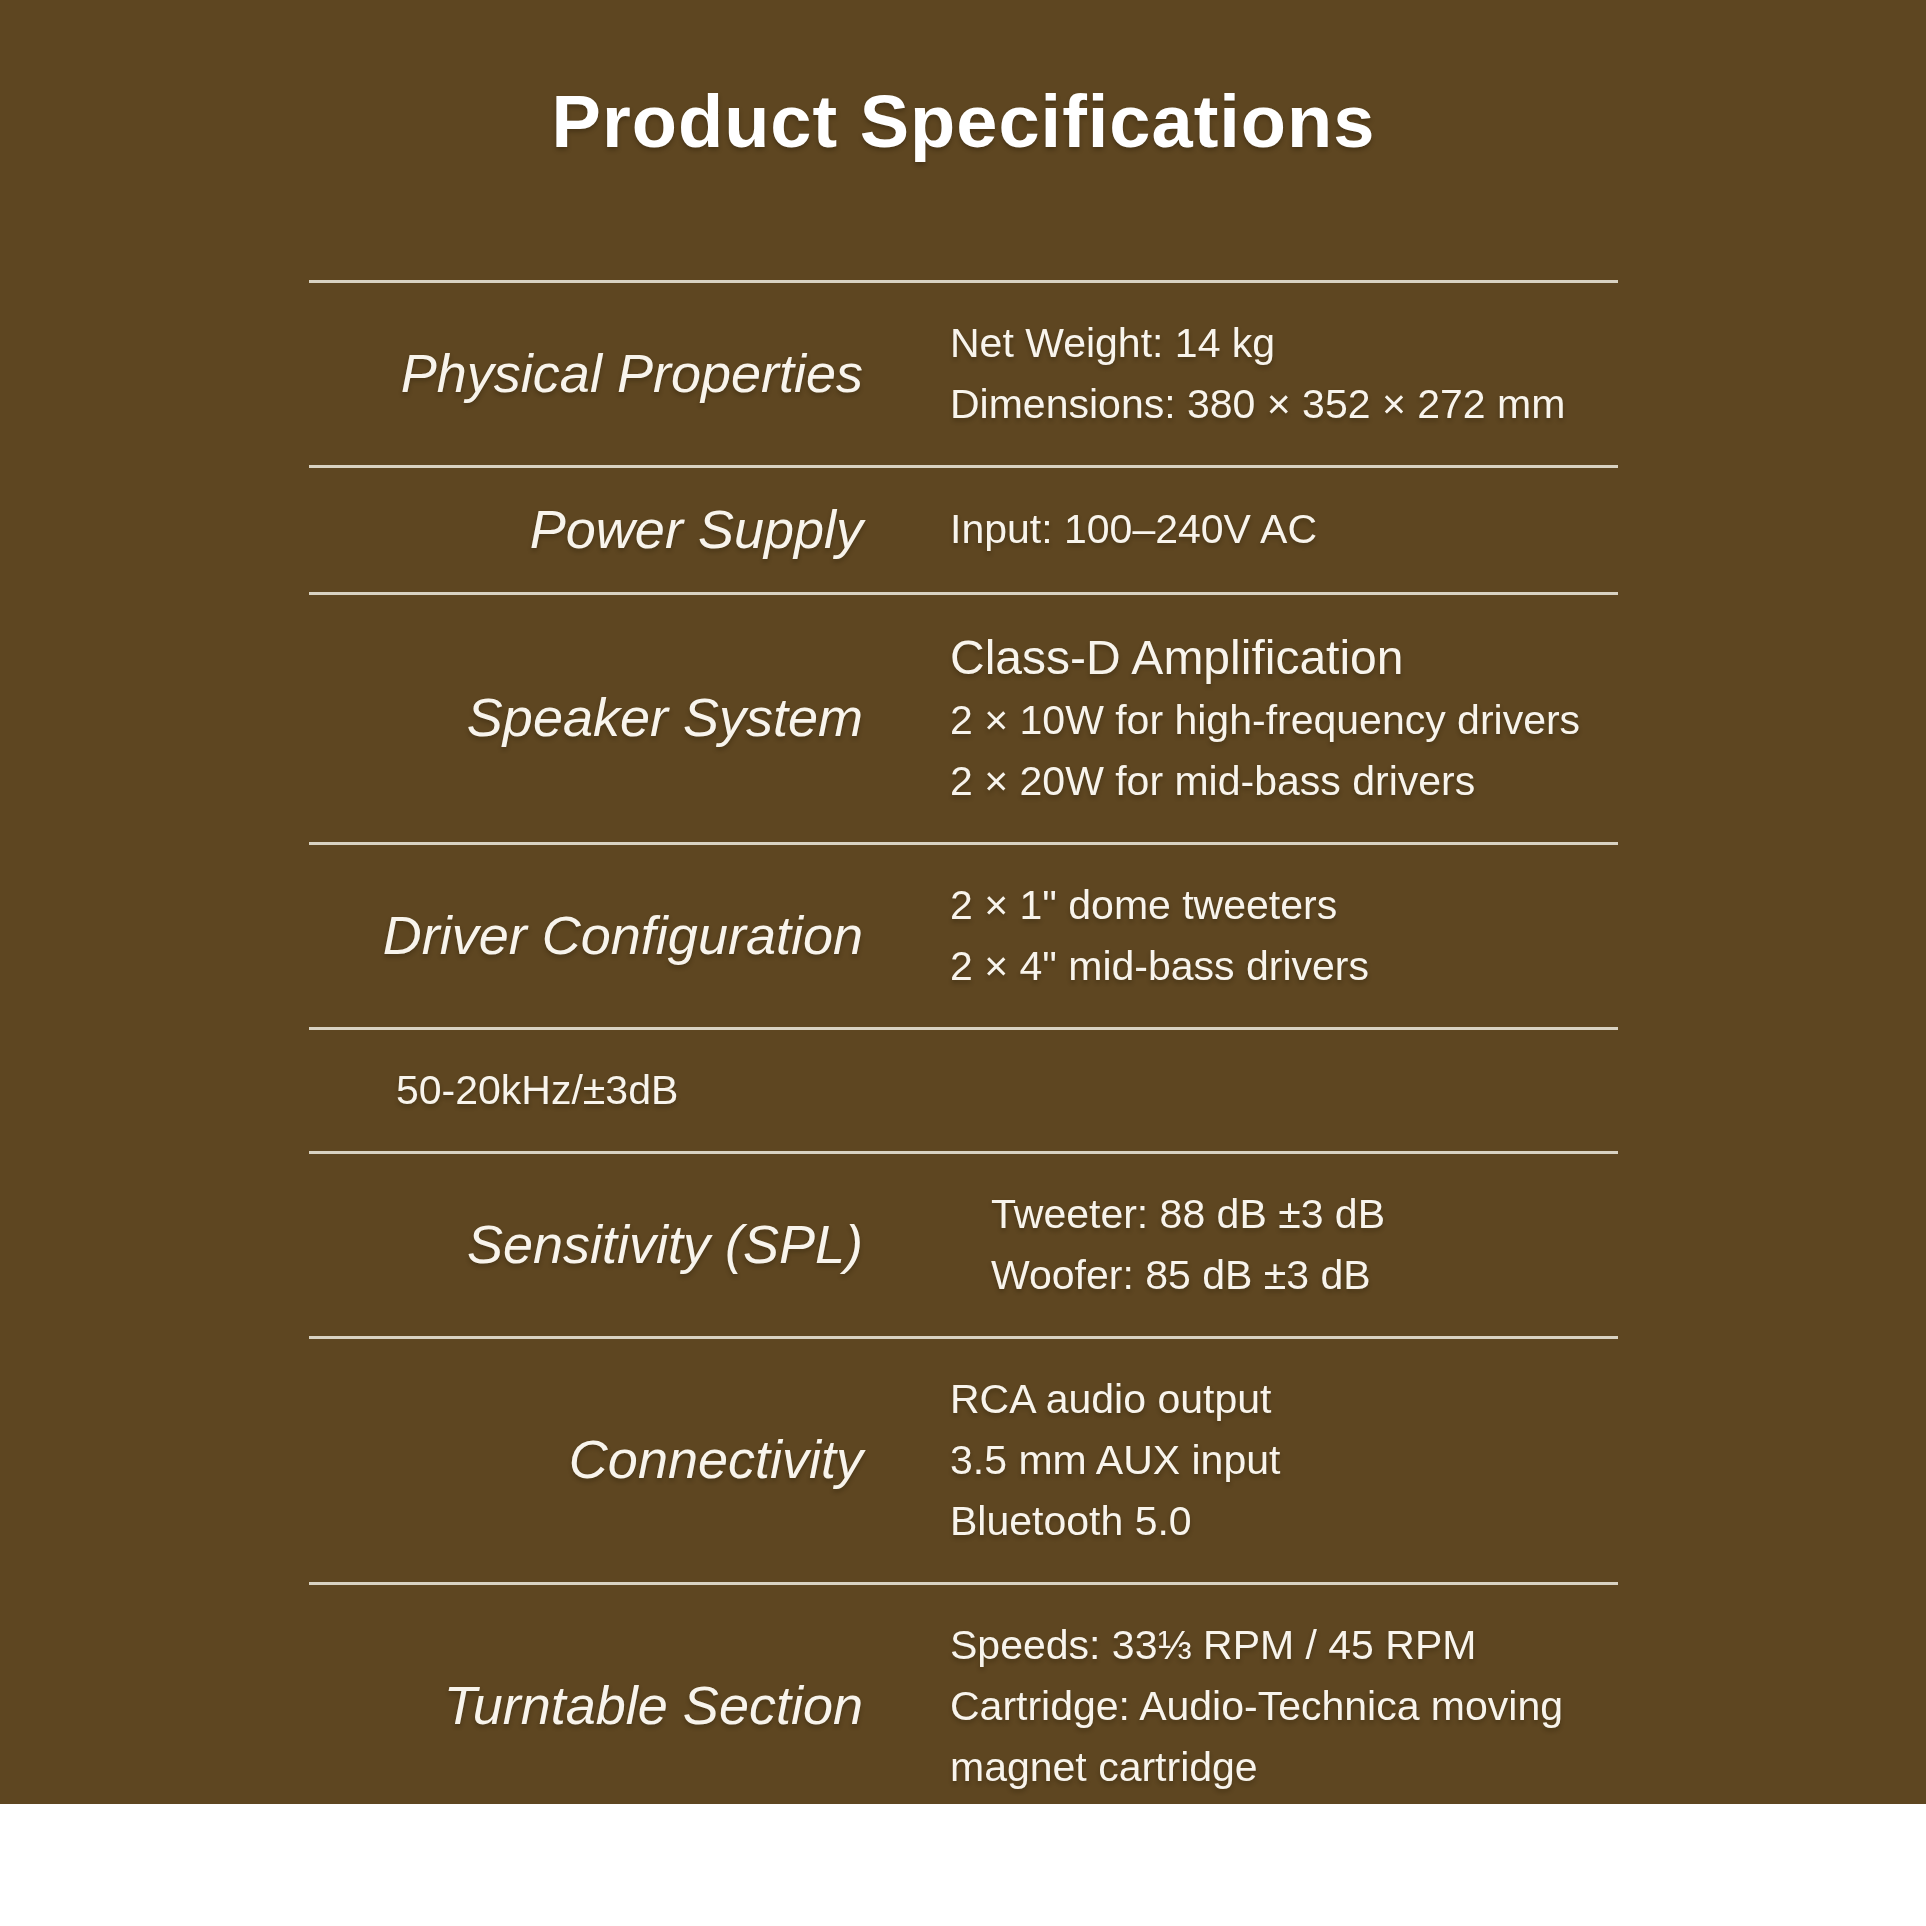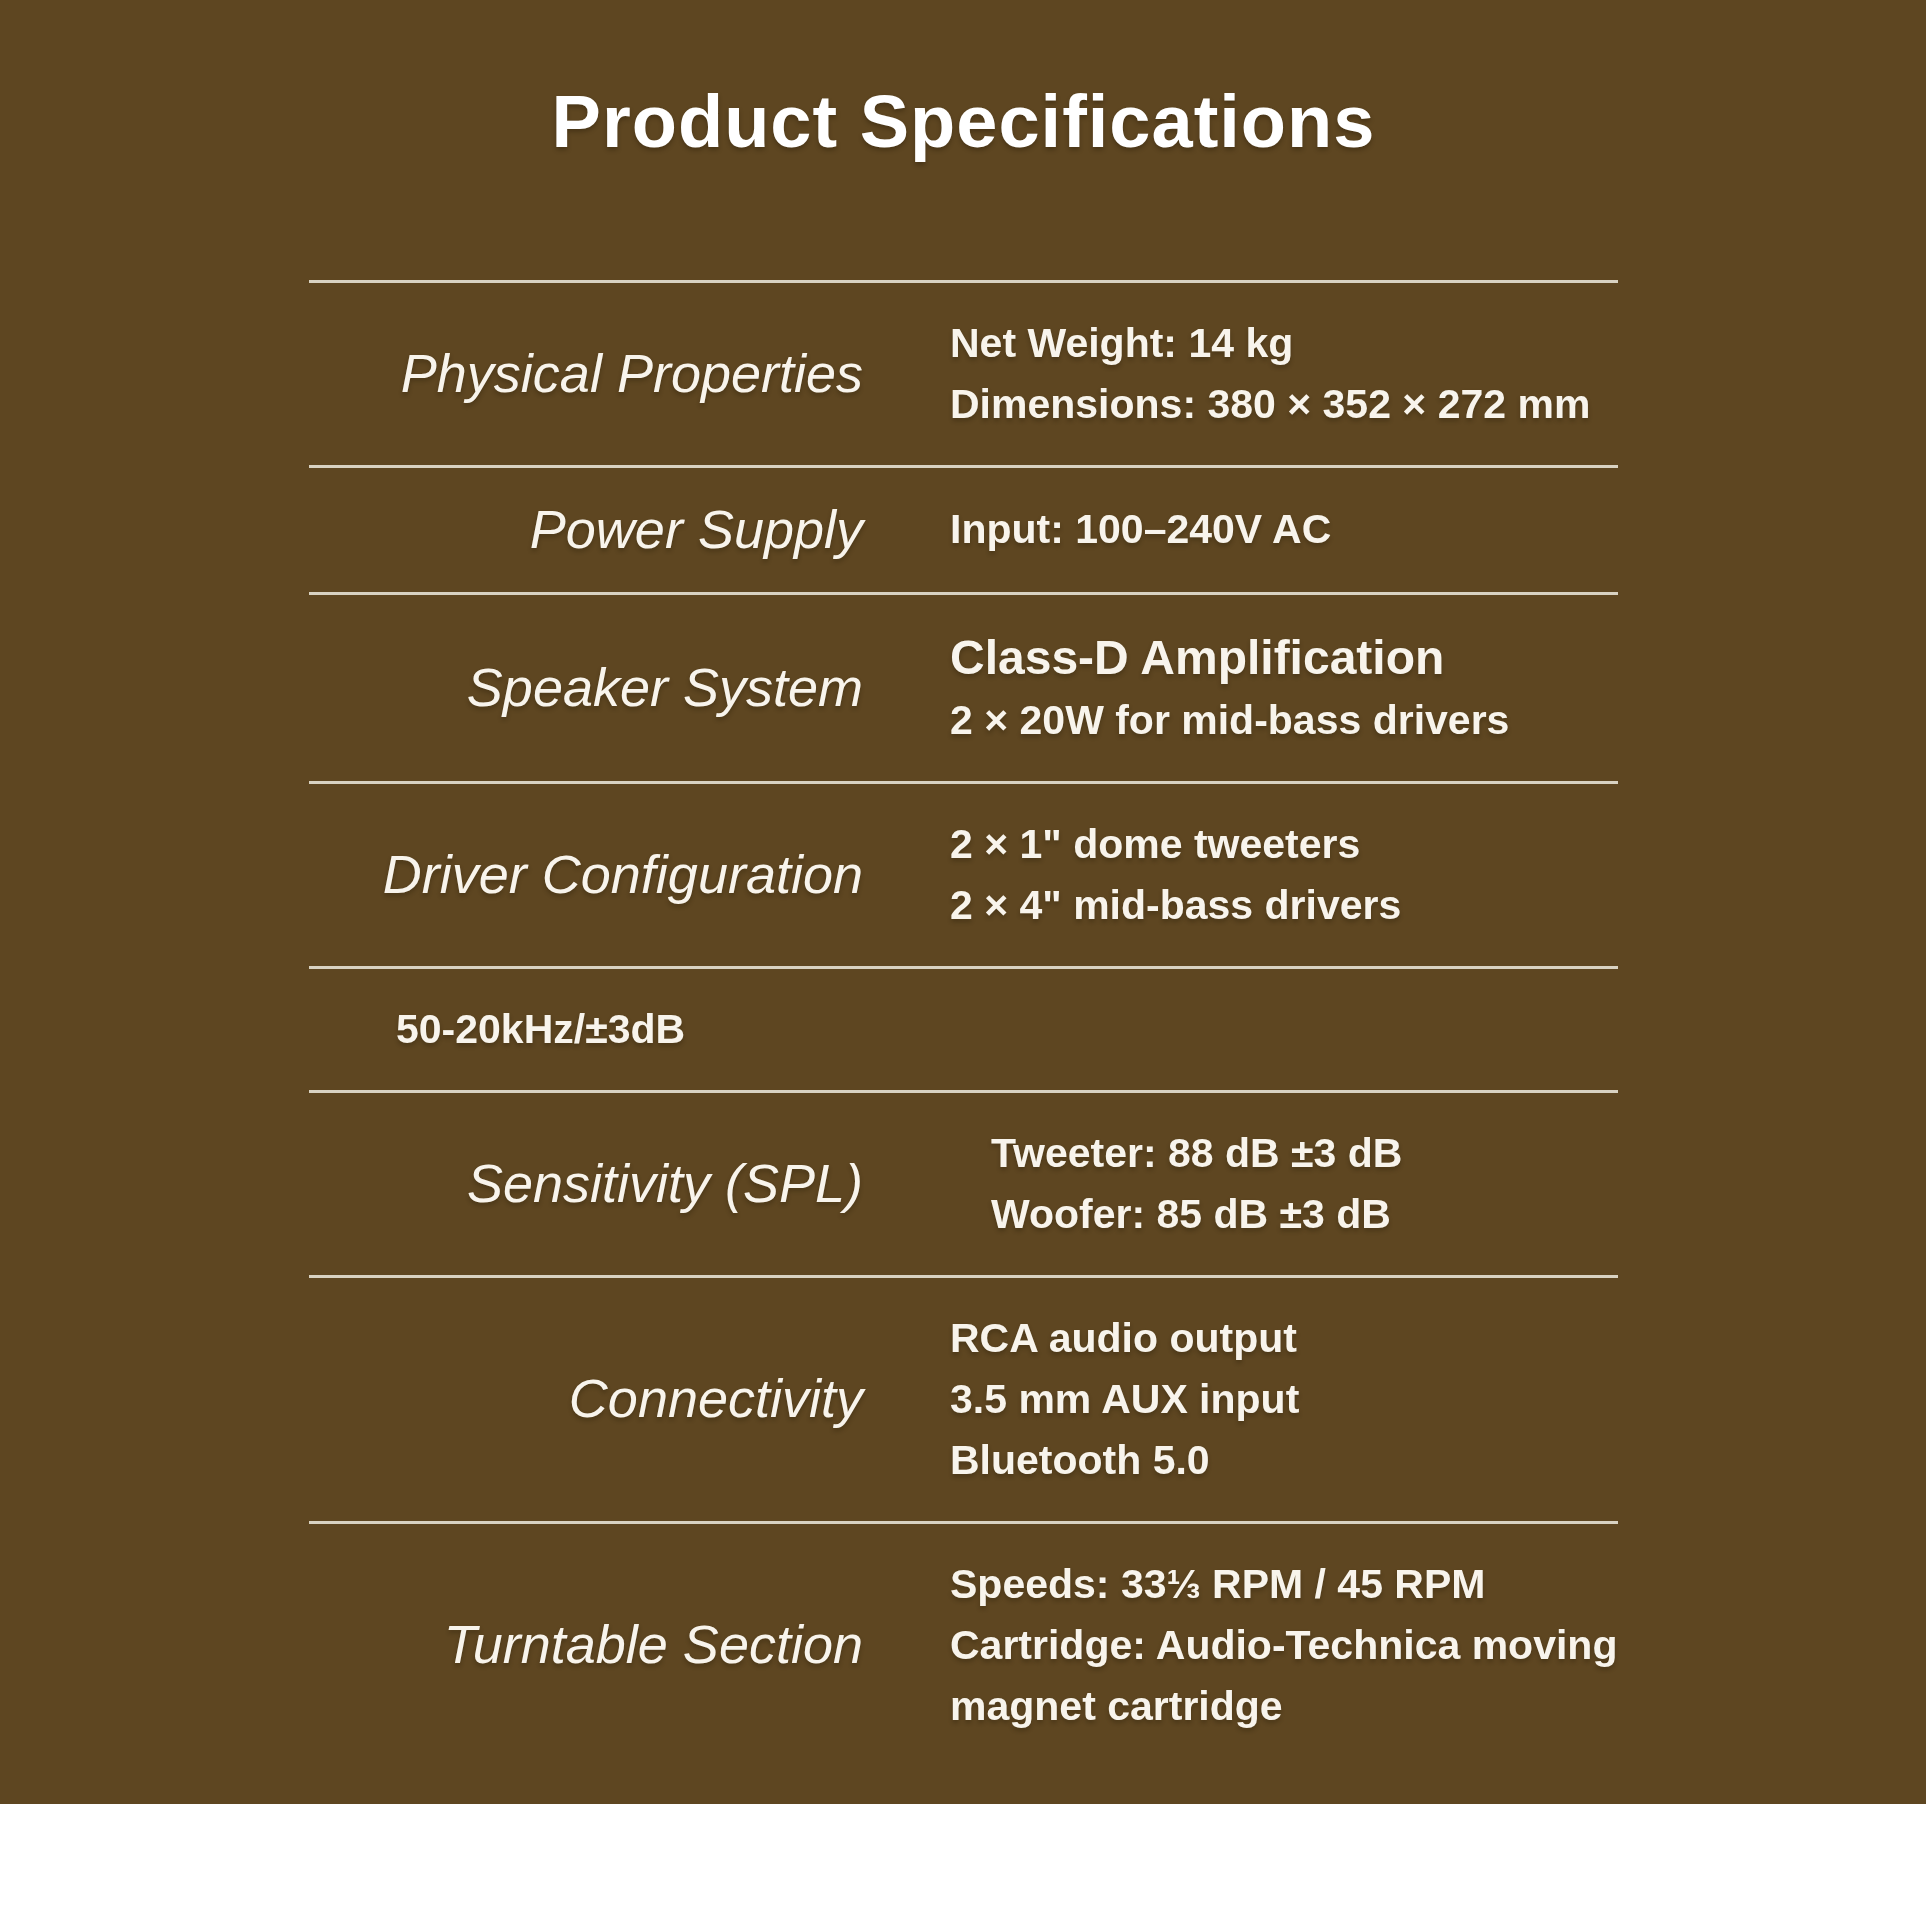--- a/index.html
+++ b/index.html
@@ -42,21 +42,21 @@
     font-style: italic;
     font-size: 54px;
     line-height: 1.18;
     text-shadow: 0 3px 4px rgba(35, 24, 6, 0.32);
   }
   .spec-value {
     flex: 1 1 auto;
     padding-left: 87px;
     font-size: 41px;
     line-height: 61px;
-    font-weight: 700;
+    font-weight: 400;
     text-shadow: 0 3px 4px rgba(35, 24, 6, 0.32);
   }
   .spec-value-line {
     margin: 0;
   }
   .spec-value-line.lead {
     font-size: 48px;
     line-height: 65px;
   }
 </style>
@@ -78,20 +78,21 @@
     <div class="spec-label">Power Supply</div>
     <div class="spec-value">
           <div class="spec-value-line">Input: 100–240V AC</div>
         </div>
   </div>
 
   <div class="spec-row" style="border-top-color: rgb(217, 210, 194);">
     <div class="spec-label">Speaker System</div>
     <div class="spec-value">
           <div class="spec-value-line lead">Class-D Amplification</div>
+          <div class="spec-value-line">2 × 10W for high-frequency drivers</div>
           <div class="spec-value-line">2 × 20W for mid-bass drivers</div>
         </div>
   </div>
 
   <div class="spec-row" style="border-top-color: rgb(217, 210, 194);">
     <div class="spec-label">Driver Configuration</div>
     <div class="spec-value">
           <div class="spec-value-line">2 × 1" dome tweeters</div>
           <div class="spec-value-line">2 × 4" mid-bass drivers</div>
         </div>

